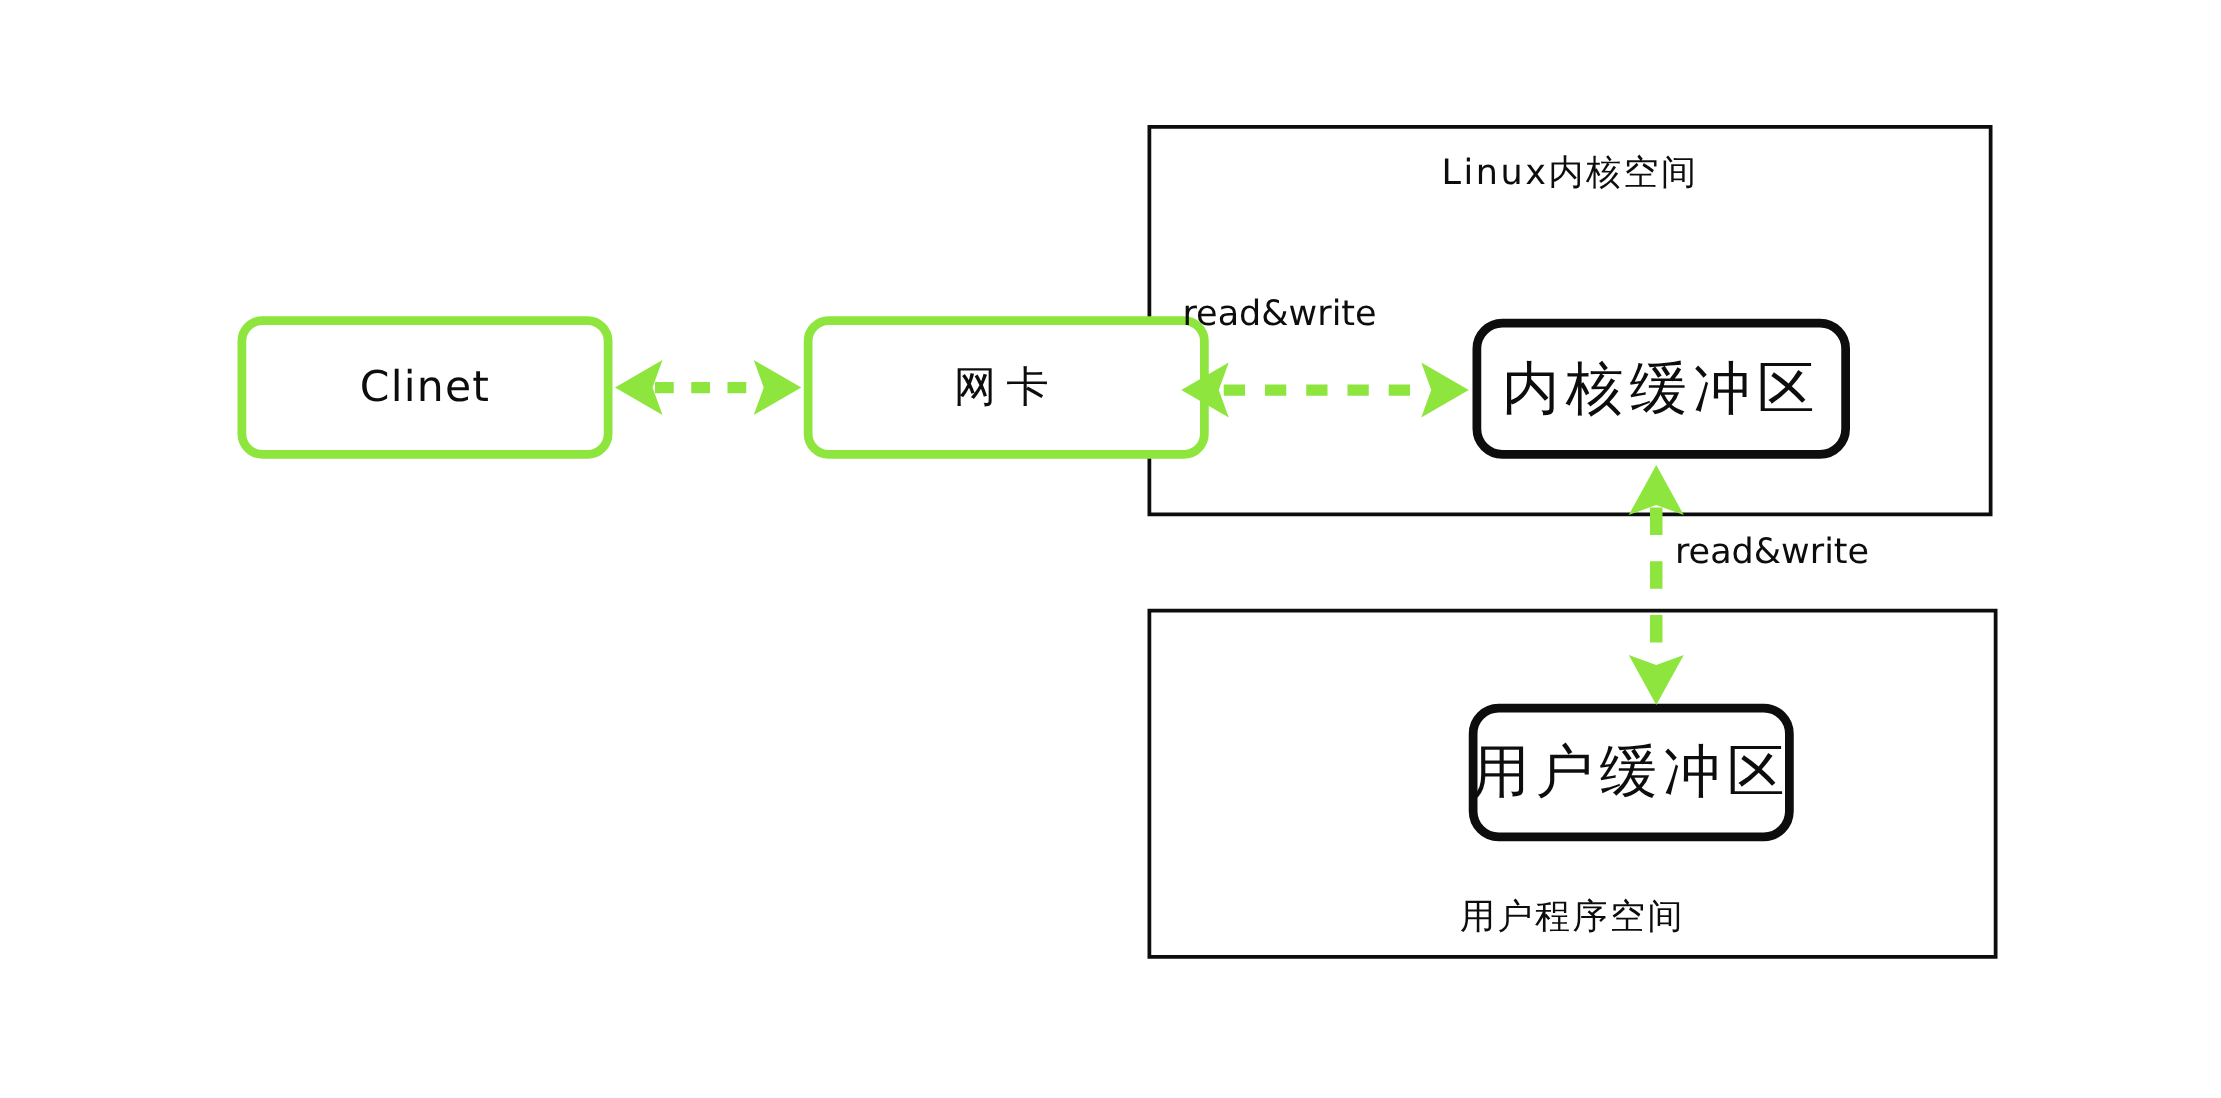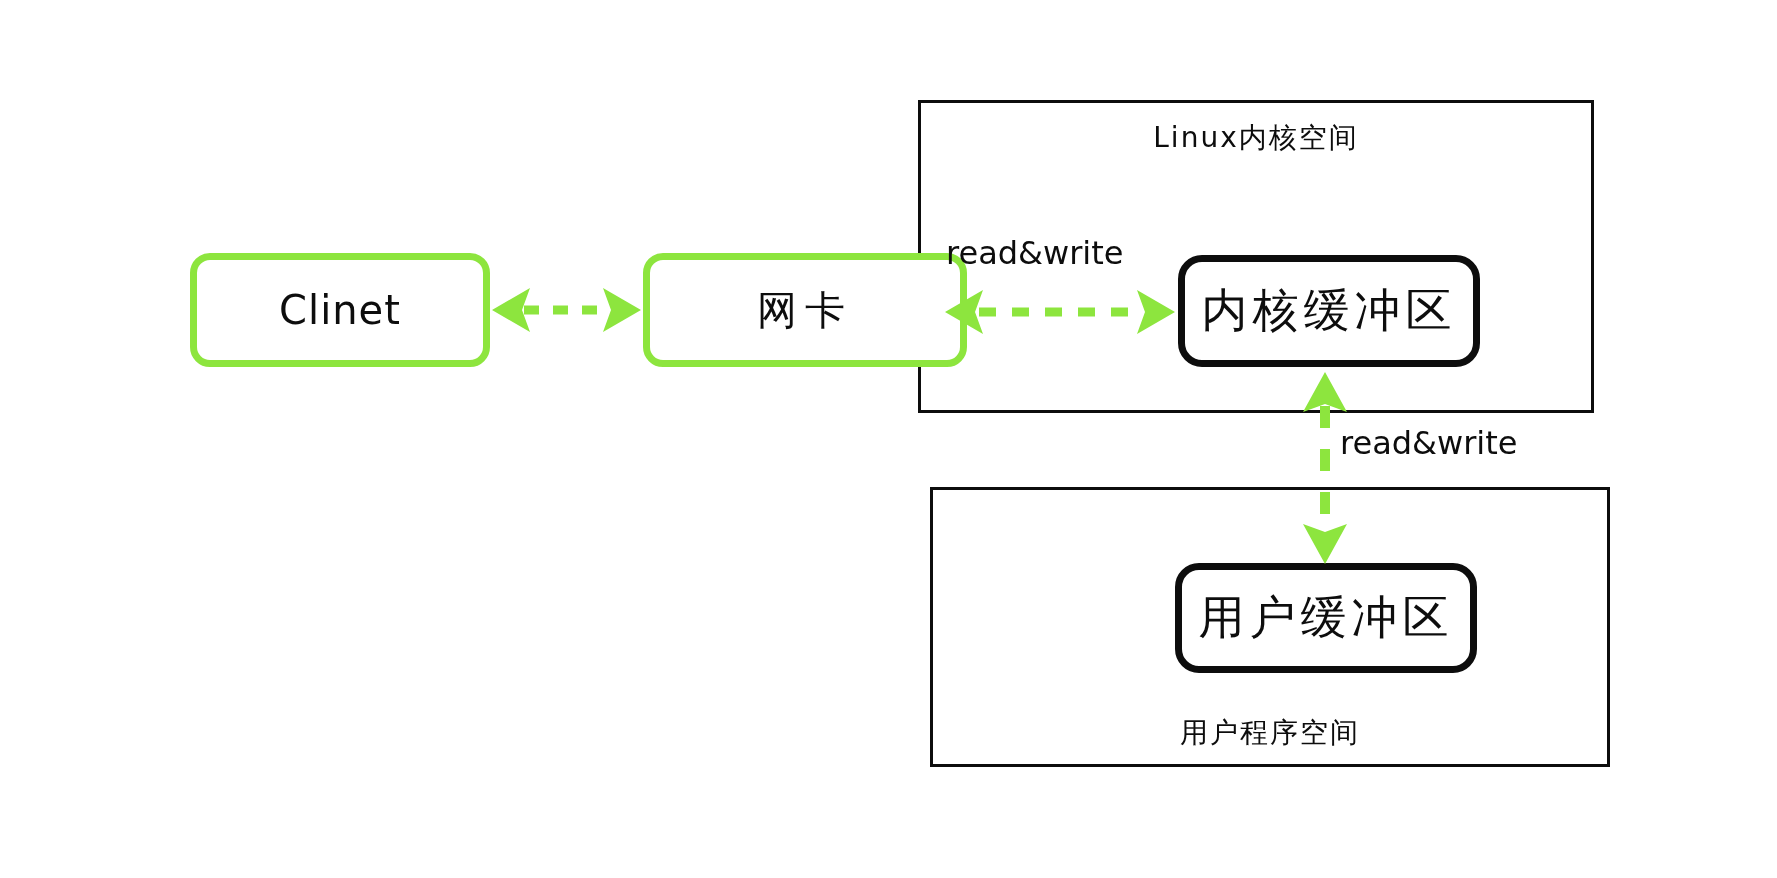--- a/index.html
+++ b/index.html
@@ -18,63 +18,63 @@
   }
 
   
   .space-rect {
     position: absolute;
     border: 3px solid #0d0d0d;
     box-sizing: border-box;
     background: #ffffff;
   }
   .kernel-space { left: 918px; top: 100px; width: 676px; height: 313px; }
-  .user-space   { left: 918px; top: 487px; width: 680px; height: 280px; margin-left: 12px; }
+  .user-space   { left: 918px; top: 487px; width: 680px; height: 280px; }
 
   .space-title {
     position: absolute;
     left: 0; right: 0;
     text-align: center;
     font-size: 28px;
     letter-spacing: 2px;
     white-space: nowrap;
   }
   .space-title.top    { top: 16px; }
   .space-title.bottom { bottom: 12px; }
 
   
   .node {
     position: absolute;
     box-sizing: border-box;
     background: #ffffff;
     display: flex;
     align-items: center;
     justify-content: center;
-    font-size: 40px;
+    font-size: 34px;
     white-space: nowrap;
   }
   .node.green {
     border: 7px solid #8de53e;
     border-radius: 20px;
   }
   .node.black {
     border: 7px solid #0d0d0d;
     border-radius: 24px;
     font-size: 46px;
     letter-spacing: 5px;
   }
   .node-client { left: 190px;  top: 253px; width: 300px; height: 114px; letter-spacing: 1px; }
   .node-nic    { left: 643px;  top: 253px; width: 324px; height: 114px; letter-spacing: 8px; }
   .node-kbuf   { left: 1178px; top: 255px; width: 302px; height: 112px; }
-  .node-ubuf   { left: 1175px; top: 563px; width: 302px; height: 110px; }
+  .node-ubuf   { left: 1175px; top: 563px; width: 260px; height: 110px; }
 
   
   .edge-label {
     position: absolute;
-    font-size: 32px;
+    font-size: 28px;
     white-space: nowrap;
   }
   .edge-label-1 { left: 946px;  top: 234px; }
   .edge-label-2 { left: 1340px; top: 424px; }
 
   
   svg.arrows {
     position: absolute;
     left: 0; top: 0;
     width: 1777px;

